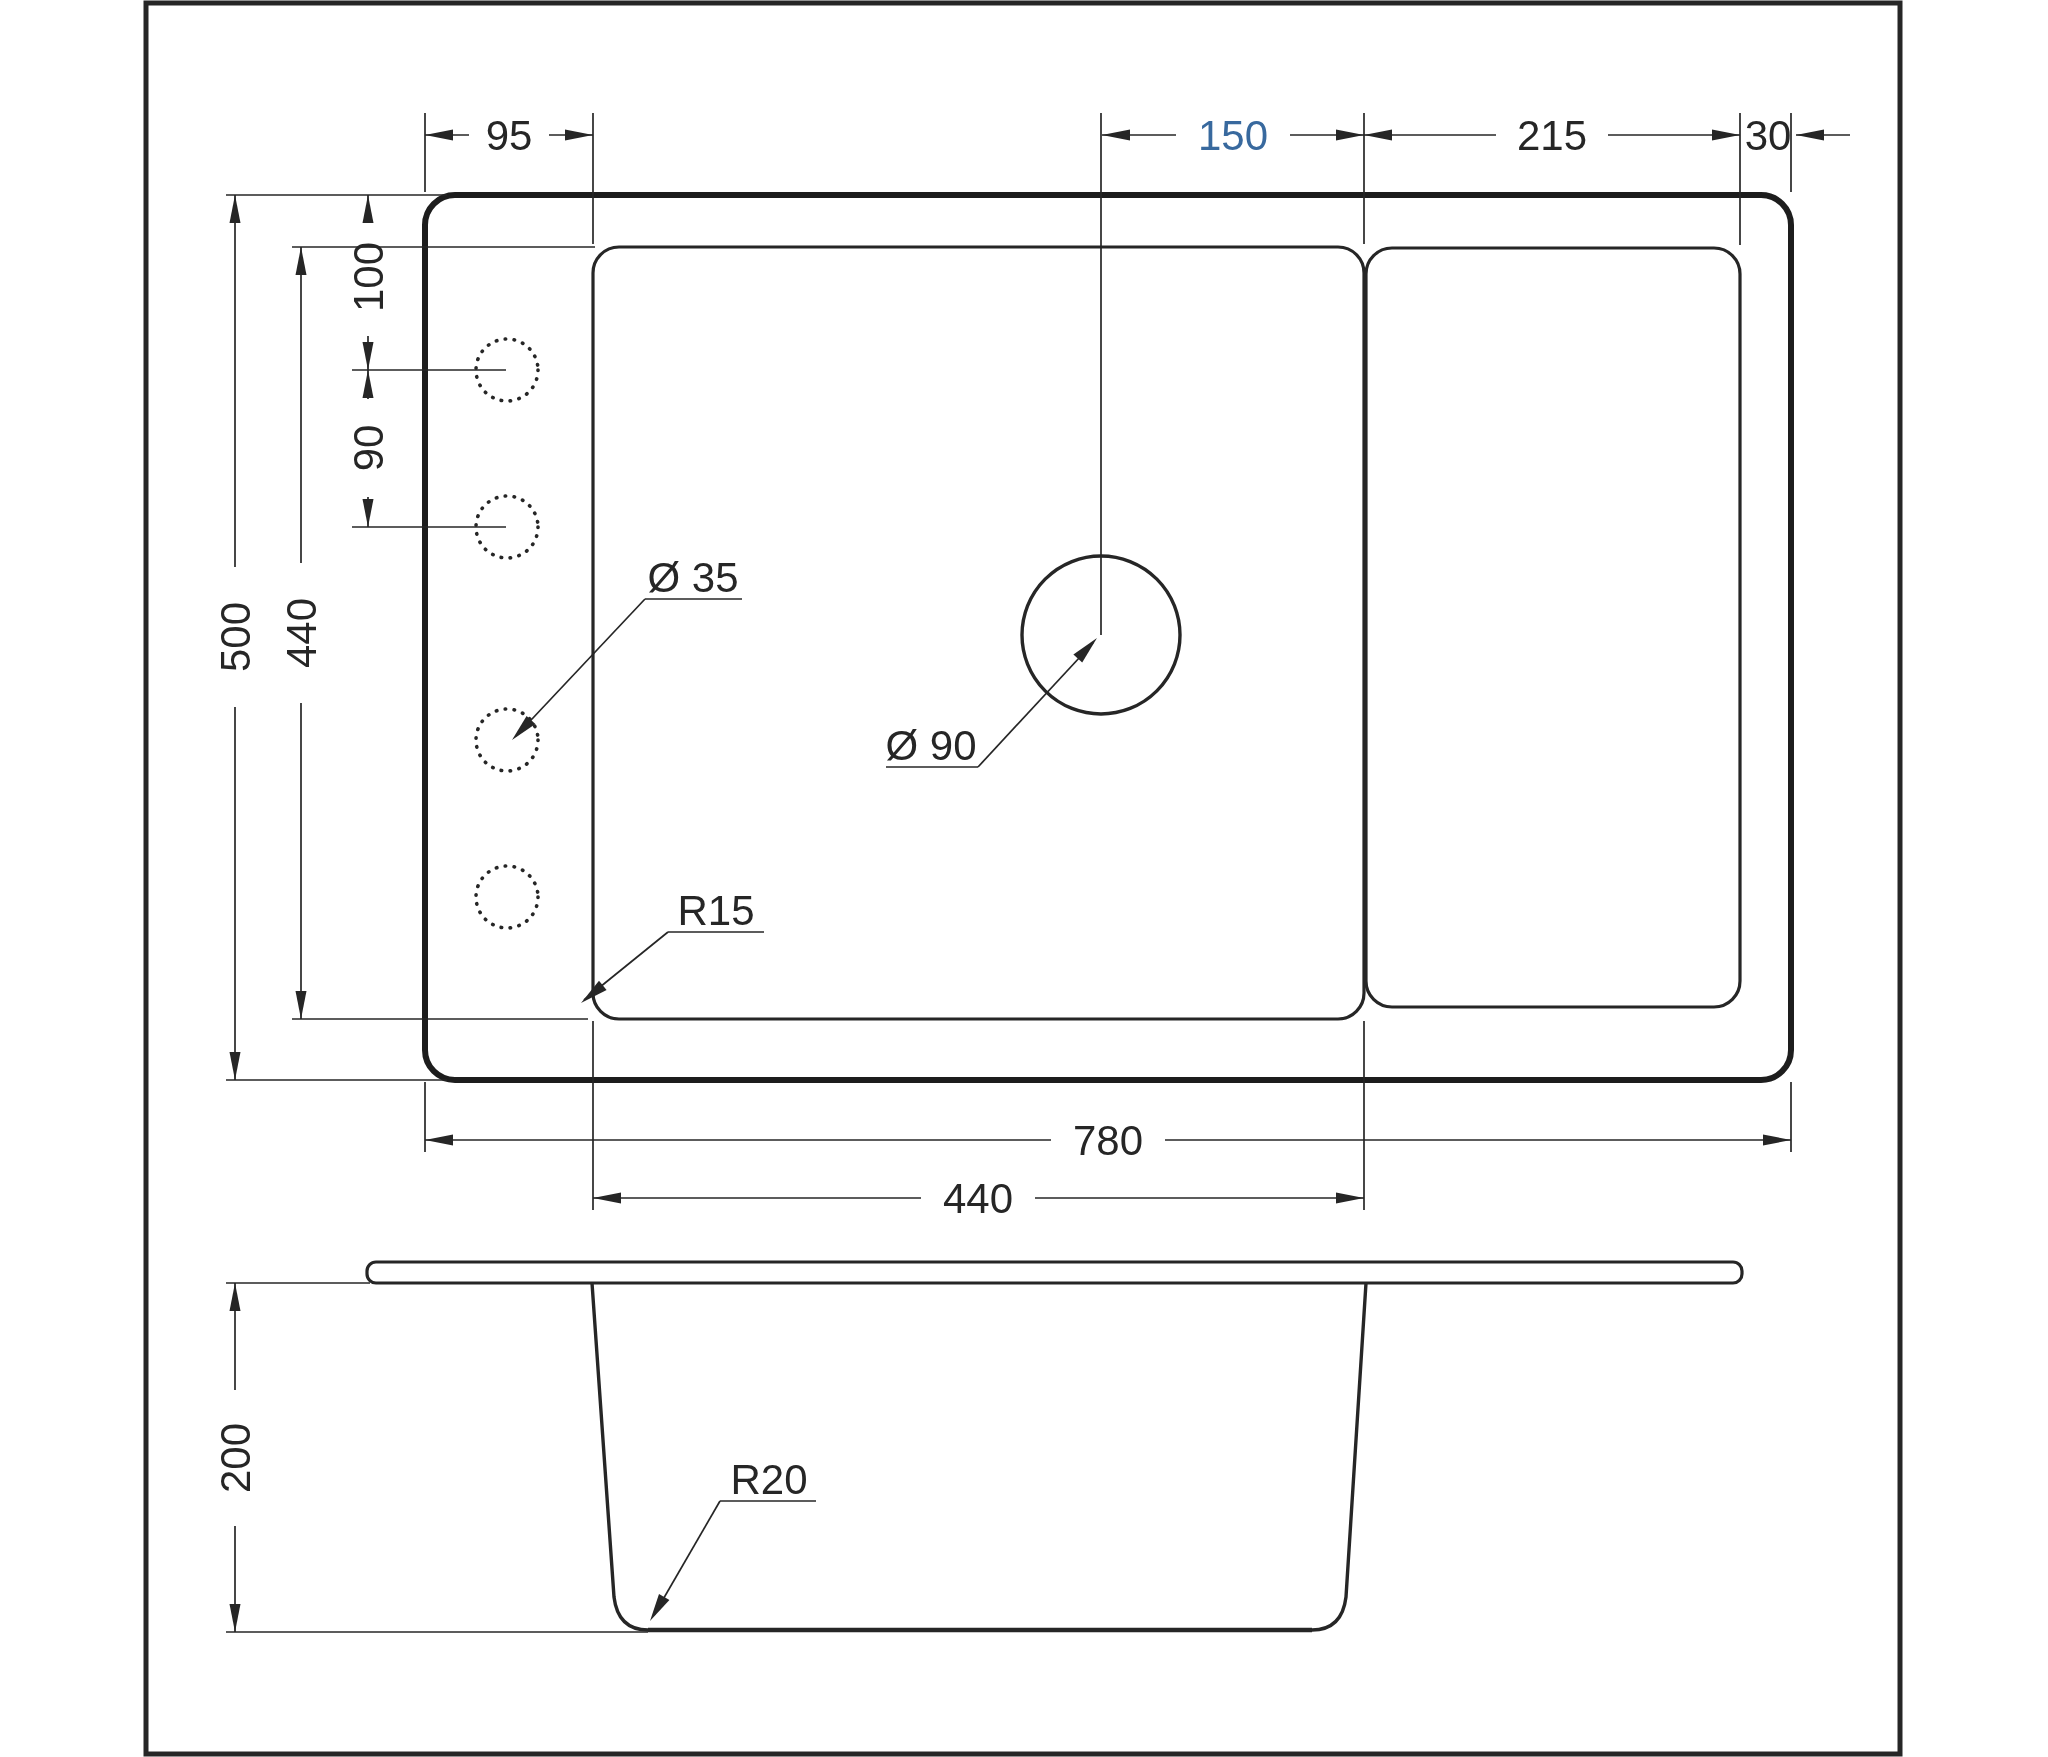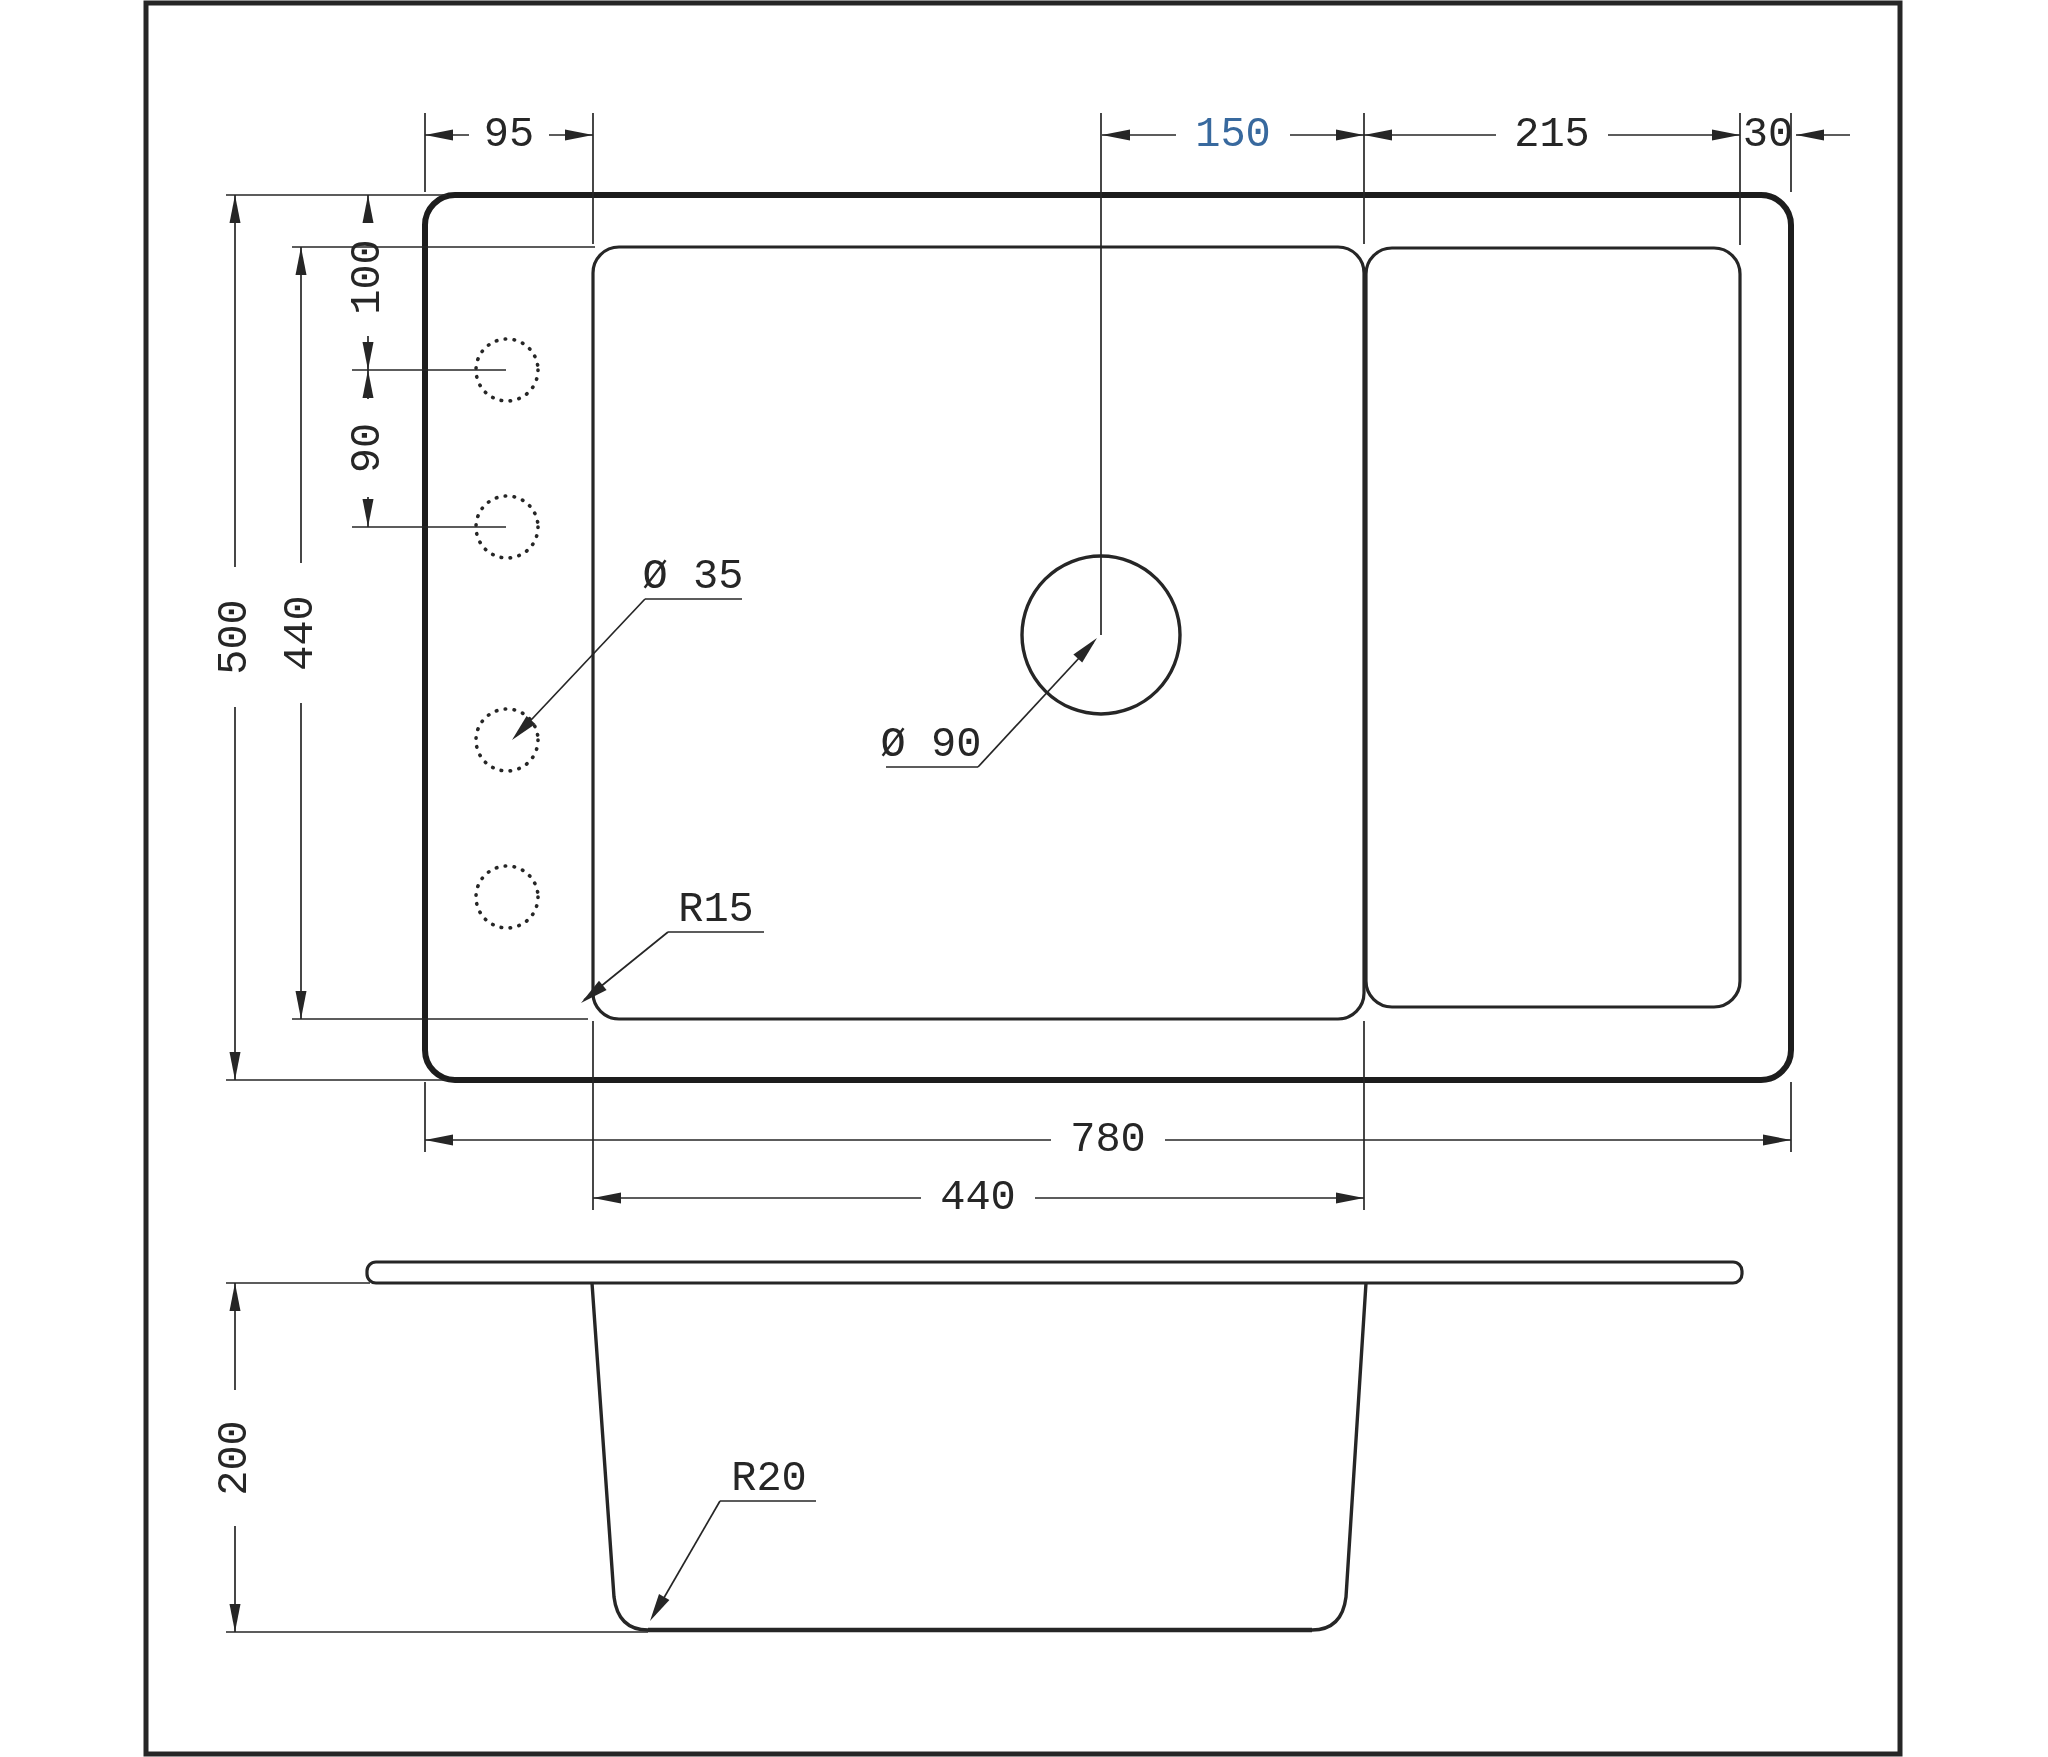--- a/index.html
+++ b/index.html
@@ -1,17 +1,17 @@
 <!DOCTYPE html>
 <html><head>
 <meta charset="utf-8">
 <style>
   html,body{margin:0;padding:0;background:#ffffff;}
   .sheet{position:relative;width:2048px;height:1757px;background:#ffffff;
-         font-family:Liberation Mono, monospace;}
+         font-family:Liberation Sans, sans-serif;}
   svg{display:block;width:2048px;height:1757px;}
   .outline-thick{fill:none;stroke:#1d1d1d;stroke-width:6;}
   .outline-med{fill:none;stroke:#262626;stroke-width:3.2;}
   .outline-med2{fill:none;stroke:#262626;stroke-width:3.4;}
   .dotted{fill:none;stroke:#262626;stroke-width:3.6;
           stroke-dasharray:0.5 8.5;stroke-linecap:round;}
   .dim{stroke:#262626;stroke-width:1.7;fill:none;}
   .arrow{fill:#262626;stroke:none;}
   .dim-text{font-size:42px;fill:#262626;text-anchor:middle;dominant-baseline:central;}
   .accent{fill:#38699e;}

